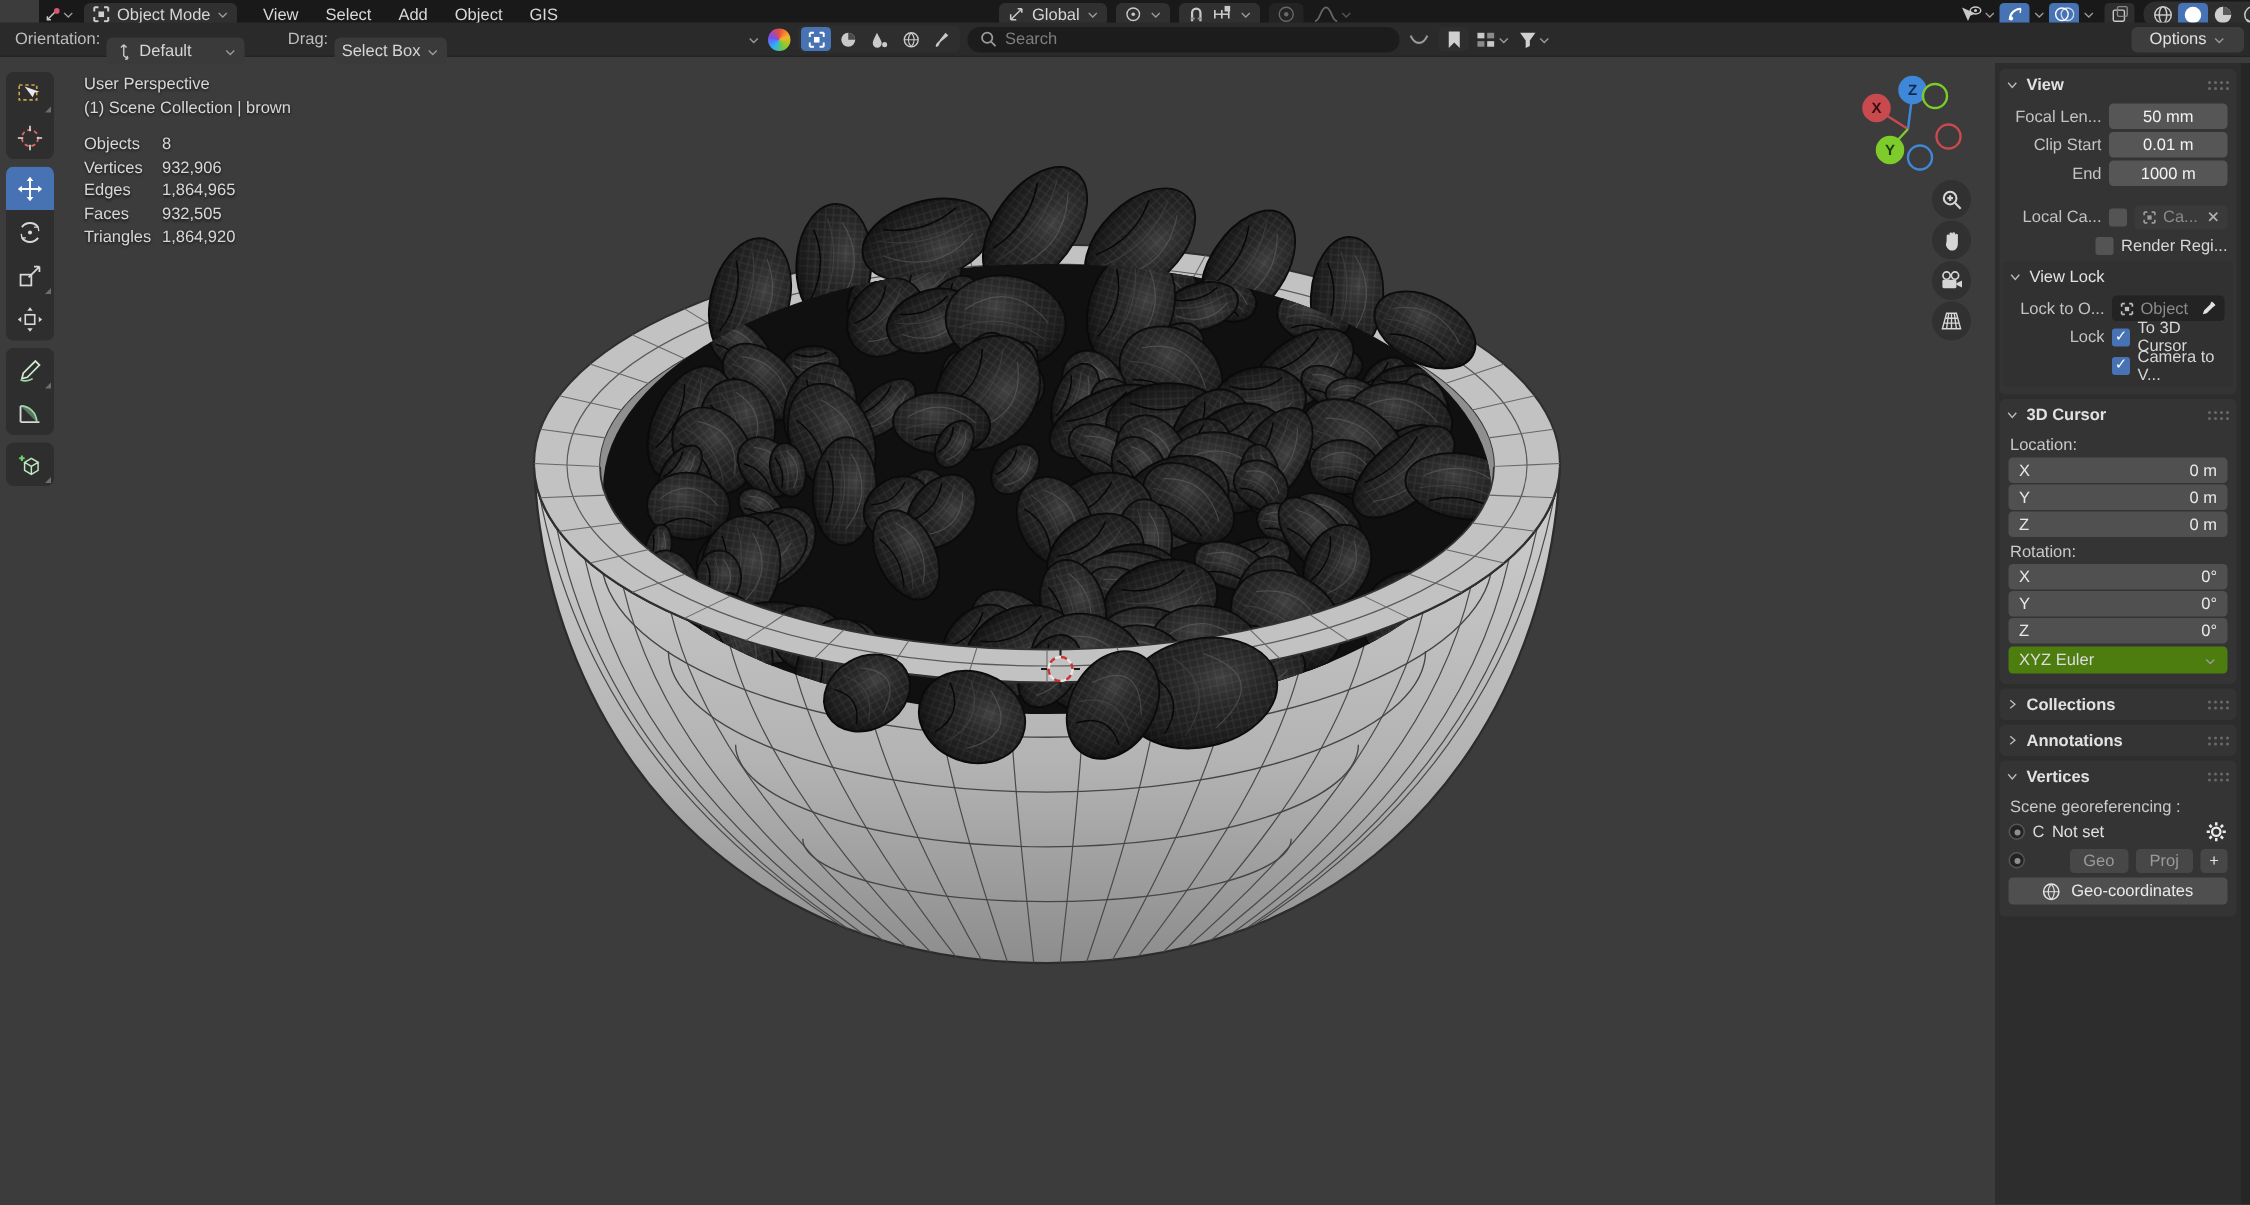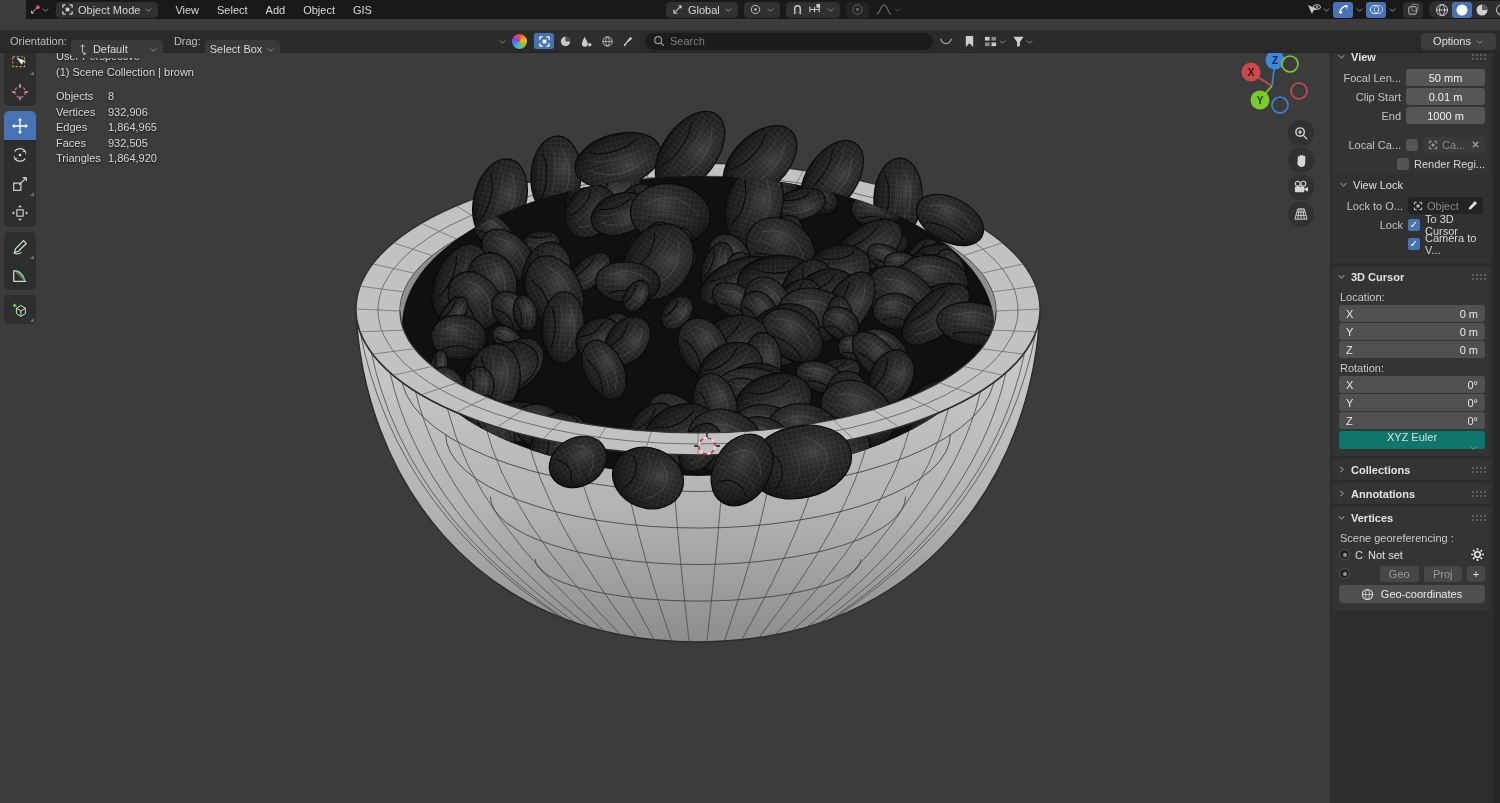--- a/index.html
+++ b/index.html
@@ -3,21 +3,21 @@
 <meta charset="utf-8">
 <style>
   * { margin:0; padding:0; box-sizing:border-box; }
   html,body { width:1500px; height:803px; overflow:hidden; background:#3c3c3c;
     font-family:"Liberation Sans", sans-serif; font-size:11px; color:#d6d6d6; }
   #app { position:relative; width:1500px; height:803px; overflow:hidden; }
 
   
   .row1 { position:absolute; left:0; top:0; width:1500px; height:19px; background:#191919;
     display:flex; align-items:center; z-index:20;margin-left:26px; }
-  .row2 { position:absolute; left:0; top:30px; width:1500px; height:23px; background:#2a2a2a;
+  .row2 { position:absolute; left:0; top:15px; width:1500px; height:23px; background:#2a2a2a;
     display:flex; align-items:center; z-index:20; border-bottom:1px solid #242424; }
   .pill { display:flex; align-items:center; gap:4px; background:#303030; border-radius:4px;
     padding:0 5px; height:16px; }
   .row2 .pill { background:#3a3a3a; height:18px;margin-top:16px; }
   .menu-item { padding:0 9px; color:#d9d9d9; cursor:default; }
   .lbl { color:#bdbdbd; margin:0 4px 0 10px; }
   .chv { width:9px; height:9px; flex:0 0 auto; }
   .iconbtn { display:flex; align-items:center; justify-content:center; width:20px; height:16px;
     border-radius:3px; }
   .iconbtn.active { background:#4772b3; }
@@ -66,22 +66,22 @@
     box-shadow:4px 0 #aaa,8px 0 #aaa,12px 0 #aaa,0 4px #aaa,4px 4px #aaa,8px 4px #aaa,12px 4px #aaa; }
   .prow { display:flex; align-items:center; height:17px; margin:2px 6px; gap:5px; }
   .prow .plabel { flex:0 0 62px; text-align:right; color:#c3c3c3; white-space:nowrap; overflow:hidden; }
   .nfield { flex:1; background:#565656; border-radius:3px; height:17px; display:flex;
     align-items:center; justify-content:center; color:#f2f2f2; }
   .slider3 { display:flex; align-items:center; background:#505050; border-radius:3px; height:17px;
     margin:1px 6px; padding:0 7px; color:#e8e8e8; }
   .slider3 .axis { flex:0 0 auto; }
   .slider3 .val { margin-left:auto; }
   .seclabel { margin:4px 7px 2px 7px; color:#c9c9c9; }
-  .ddark { display:flex; align-items:center; background:#0f766e; border-radius:3px; height:18px;
-    margin:2px 6px; padding:0 7px; color:#dedede;flex-direction:column; }
+  .ddark { display:flex; align-items:center; background:#4d7c0f; border-radius:3px; height:18px;
+    margin:2px 6px; padding:0 7px; color:#dedede; }
   .cb { width:12px; height:12px; border-radius:2px; background:#545454; flex:0 0 auto;
     display:flex; align-items:center; justify-content:center; }
   .cb.on { background:#4772b3; color:#fff; font-size:10px; line-height:10px; }
   .cb.on::after { content:"✓"; }
   .objfield { flex:1; display:flex; align-items:center; gap:4px; background:#232323;
     border-radius:3px; height:17px; padding:0 5px; color:#8a8a8a; }
   .disfield { flex:1; display:flex; align-items:center; gap:4px; background:#3a3a3a;
     border-radius:3px; height:16px; padding:0 5px; color:#8a8a8a; }
   .sub { background:#313131; border-radius:3px; margin:2px 2px 0 2px; padding-bottom:4px; }
   .radio { width:11px; height:11px; border-radius:50%; background:#232323; border:1px solid #555;
@@ -1317,21 +1317,21 @@
     <span class="lbl">Orientation:</span>
     <div class="pill">
       <svg width="13" height="13" viewBox="0 0 14 14">
         <path d="M7 2 v8 M7 2 l-2 2 M7 2 l2 2 M7 10 l3 2 M10 12 l-2 .5 M10 12 l-.5-2" stroke="#c9c9c9" fill="none"></path>
       </svg>
       <span style="min-width:52px">Default</span>
       <svg class="chv" viewBox="0 0 10 10">
           <path d="M2 4 l3 3 3-3" stroke="#9a9a9a" fill="none"></path>
         </svg>
     </div>
-    <span class="lbl" style="margin-left:11px">Drag:</span>
+    <span class="lbl" style="margin-left:29px">Drag:</span>
     <div class="pill">
       <span>Select Box</span>
       <svg class="chv" viewBox="0 0 10 10">
           <path d="M2 4 l3 3 3-3" stroke="#9a9a9a" fill="none"></path>
         </svg>
     </div>
 
     <div style="position:absolute;left:498px;display:flex;align-items:center;gap:5px">
       <svg class="chv" viewBox="0 0 10 10">
           <path d="M2 4 l3 3 3-3" stroke="#9a9a9a" fill="none"></path>

